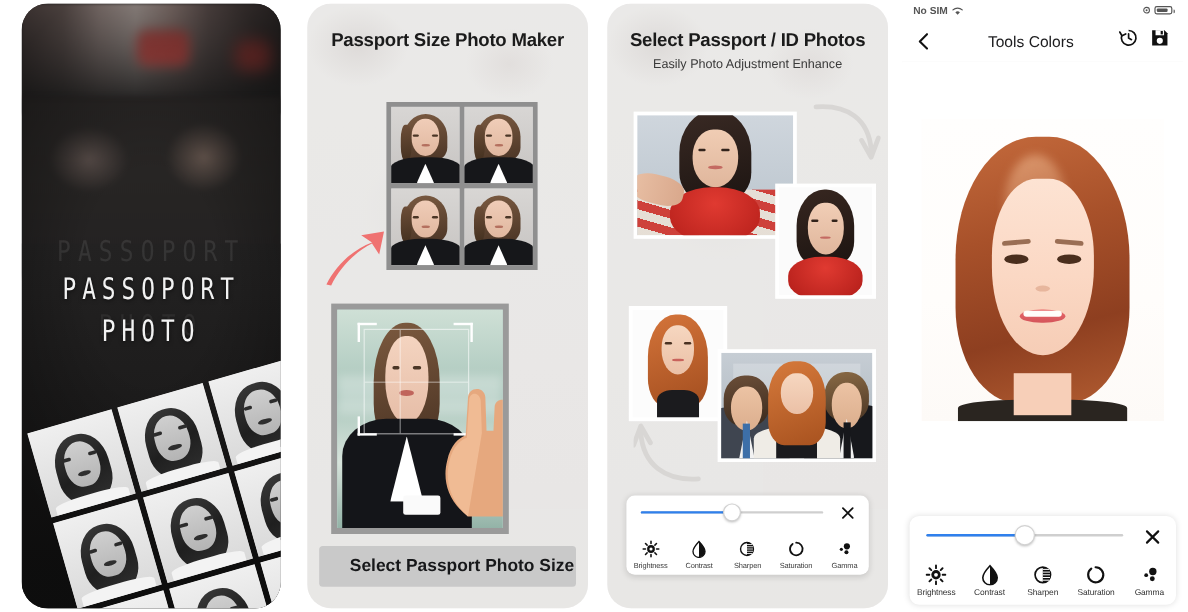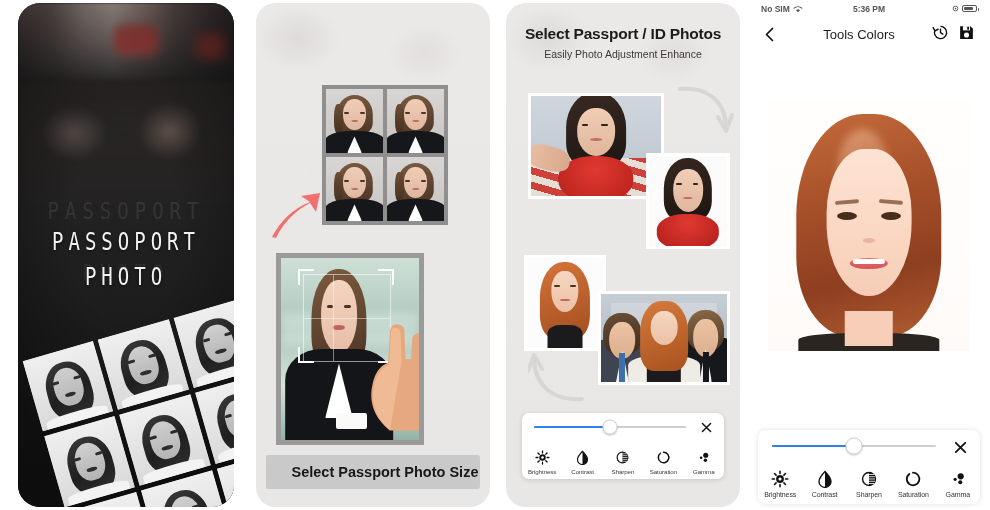--- a/index.html
+++ b/index.html
@@ -364,20 +364,21 @@
             <div class="bg"></div>
             <div class="hair"></div>
           </div>
       </div>
     </div>
   </div>
 
   <div class="panel" id="panel2">
     <div class="store">
       <div class="store-noise"></div>
+      <div class="store-h1">Passport Size Photo Maker</div>
 
       <div class="grid4-wrap">
         <div class="grid4">
           <div class="idph">
               <div class="bg"></div>
               <div class="hairb"></div>
               <div class="hairside"></div>
               <div class="facef"></div>
               <div class="eyed l"></div>
               <div class="eyed r"></div>
@@ -597,21 +598,20 @@
     <div class="iphone">
 
       <div class="statusbar">
         <div class="sb-left">
           <span>No SIM</span>
           <svg viewBox="0 0 14 11" width="10" height="8">
             <path d="M7 10.2 L4.3 7.2 A4 4 0 0 1 9.7 7.2 Z" fill="#555"></path>
             <path d="M1.6 4.4 A8 8 0 0 1 12.4 4.4" stroke="#555" stroke-width="1.5" fill="none" stroke-linecap="round"></path>
           </svg>
         </div>
-        <div class="sb-center">5:36 PM</div>
         <div class="sb-right">
           <svg viewBox="0 0 10 10" width="7" height="7">
             <circle cx="5" cy="5" r="3.4" fill="none" stroke="#555" stroke-width="1.3"></circle>
               <circle cx="5" cy="5" r="1.2" fill="#555"></circle>
           </svg>
           <div class="battery">
               <div class="lvl" id="batlvl" style="width: 78%;"></div>
             </div>
         </div>
       </div>

